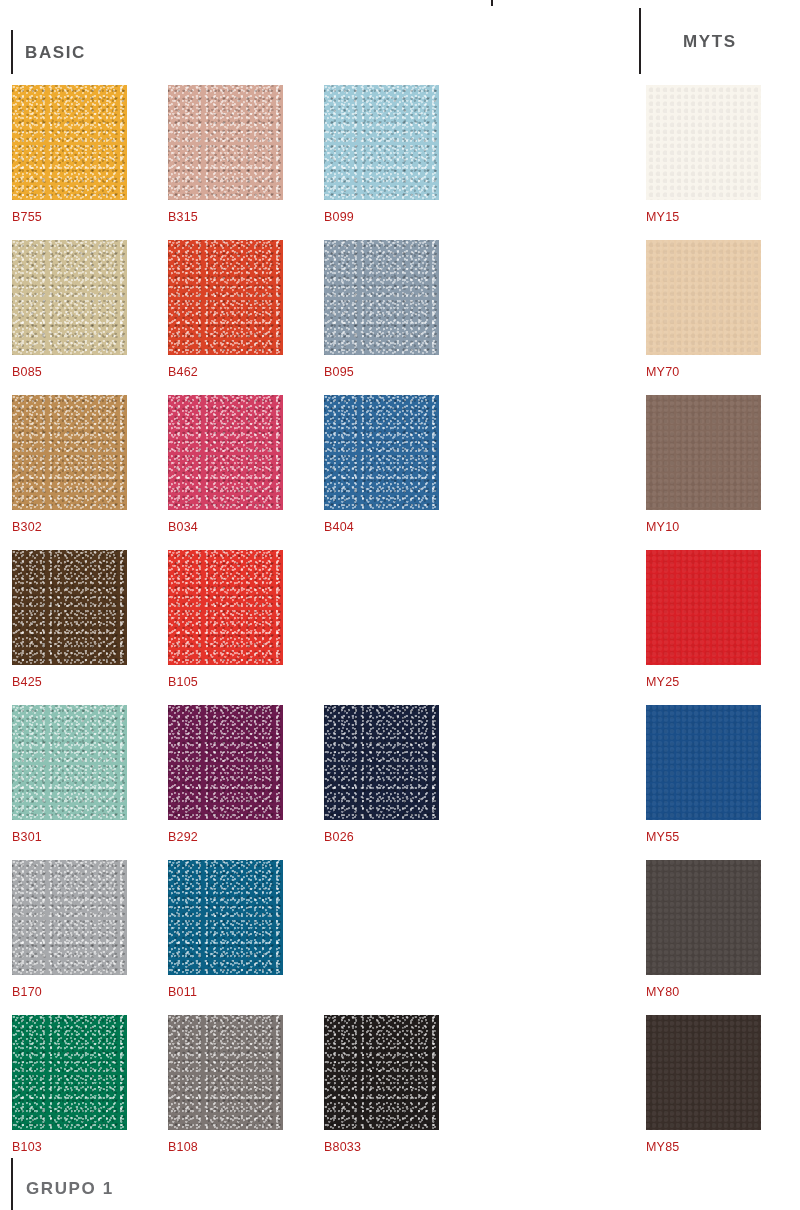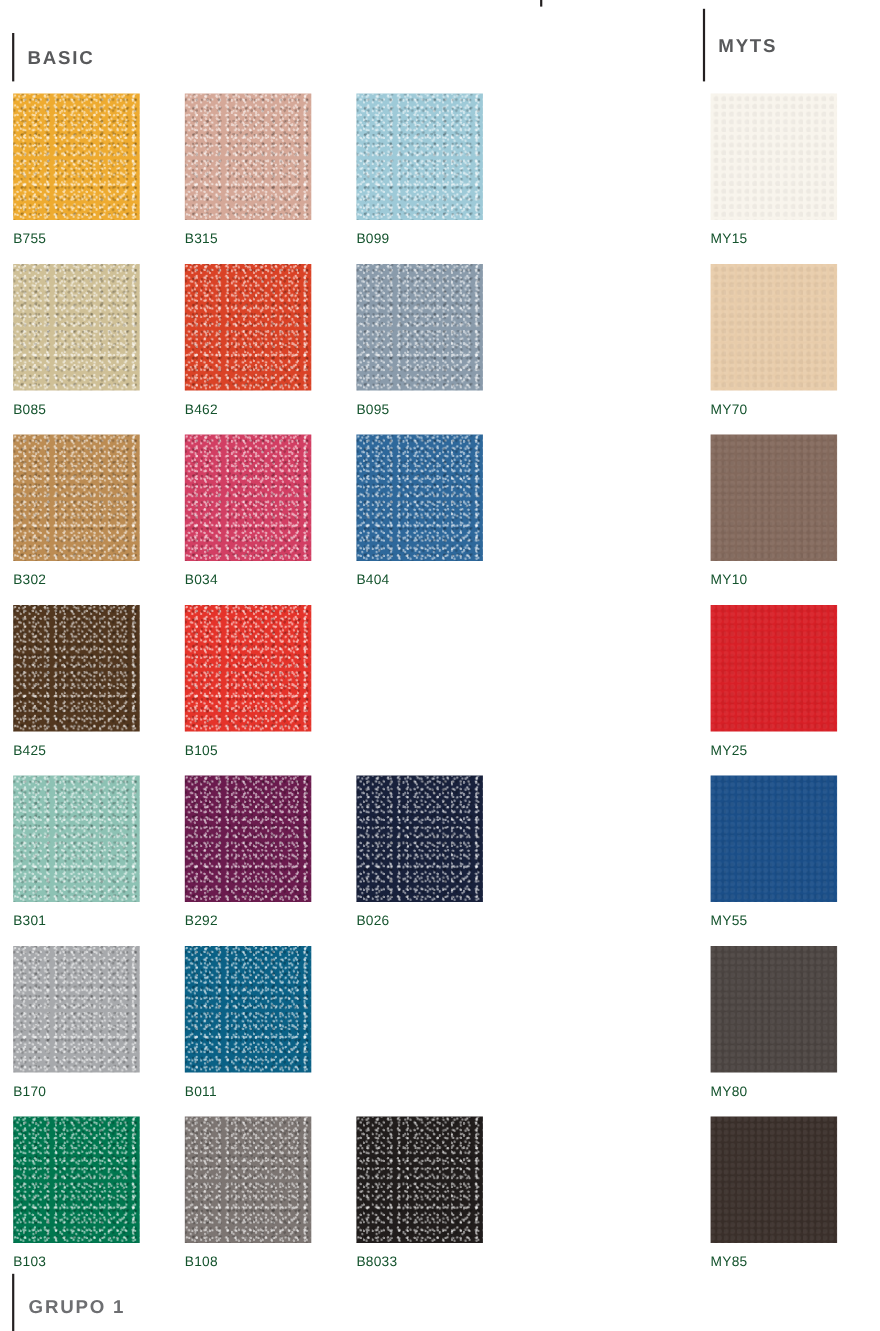--- a/index.html
+++ b/index.html
@@ -40,21 +40,21 @@
     font-size: 17px;
     font-weight: bold;
     letter-spacing: 1.6px;
     color: #58595b;
     line-height: 1;
     white-space: nowrap;
   }
 
   #basic-header { left: 11px; top: 30px; height: 44px; }
   #basic-header .rule { height: 44px; }
-  #myts-header  { left: 639px; top: 8px; height: 66px; }
+  #myts-header  { left: 639px; top: 8px; height: 66px; gap: 30px; }
   #myts-header  .rule { height: 66px; }
 
   
   .grid {
     position: absolute;
   }
   #basic-grid { left: 12px; top: 85px; }
   #myts-grid  { left: 646px; top: 85px; }
 
   .swatch-row {
@@ -108,21 +108,21 @@
     inset: 0;
     background-image:
       radial-gradient(circle at 30% 40%, rgba(255,255,255,.055) 0 2px, transparent 3px),
       radial-gradient(circle at 75% 70%, rgba(0,0,0,.045) 0 2px, transparent 3px);
     background-size: 6px 6px, 7px 7px;
   }
 
   .chip-label {
     margin-top: 11px;
     font-size: 12.5px;
-    color: #14532d;
+    color: #b91c1c;
     letter-spacing: .2px;
     line-height: 1;
     white-space: nowrap;
   }
 
   
   #footer {
     position: absolute;
     left: 11px;
     top: 1158px;

